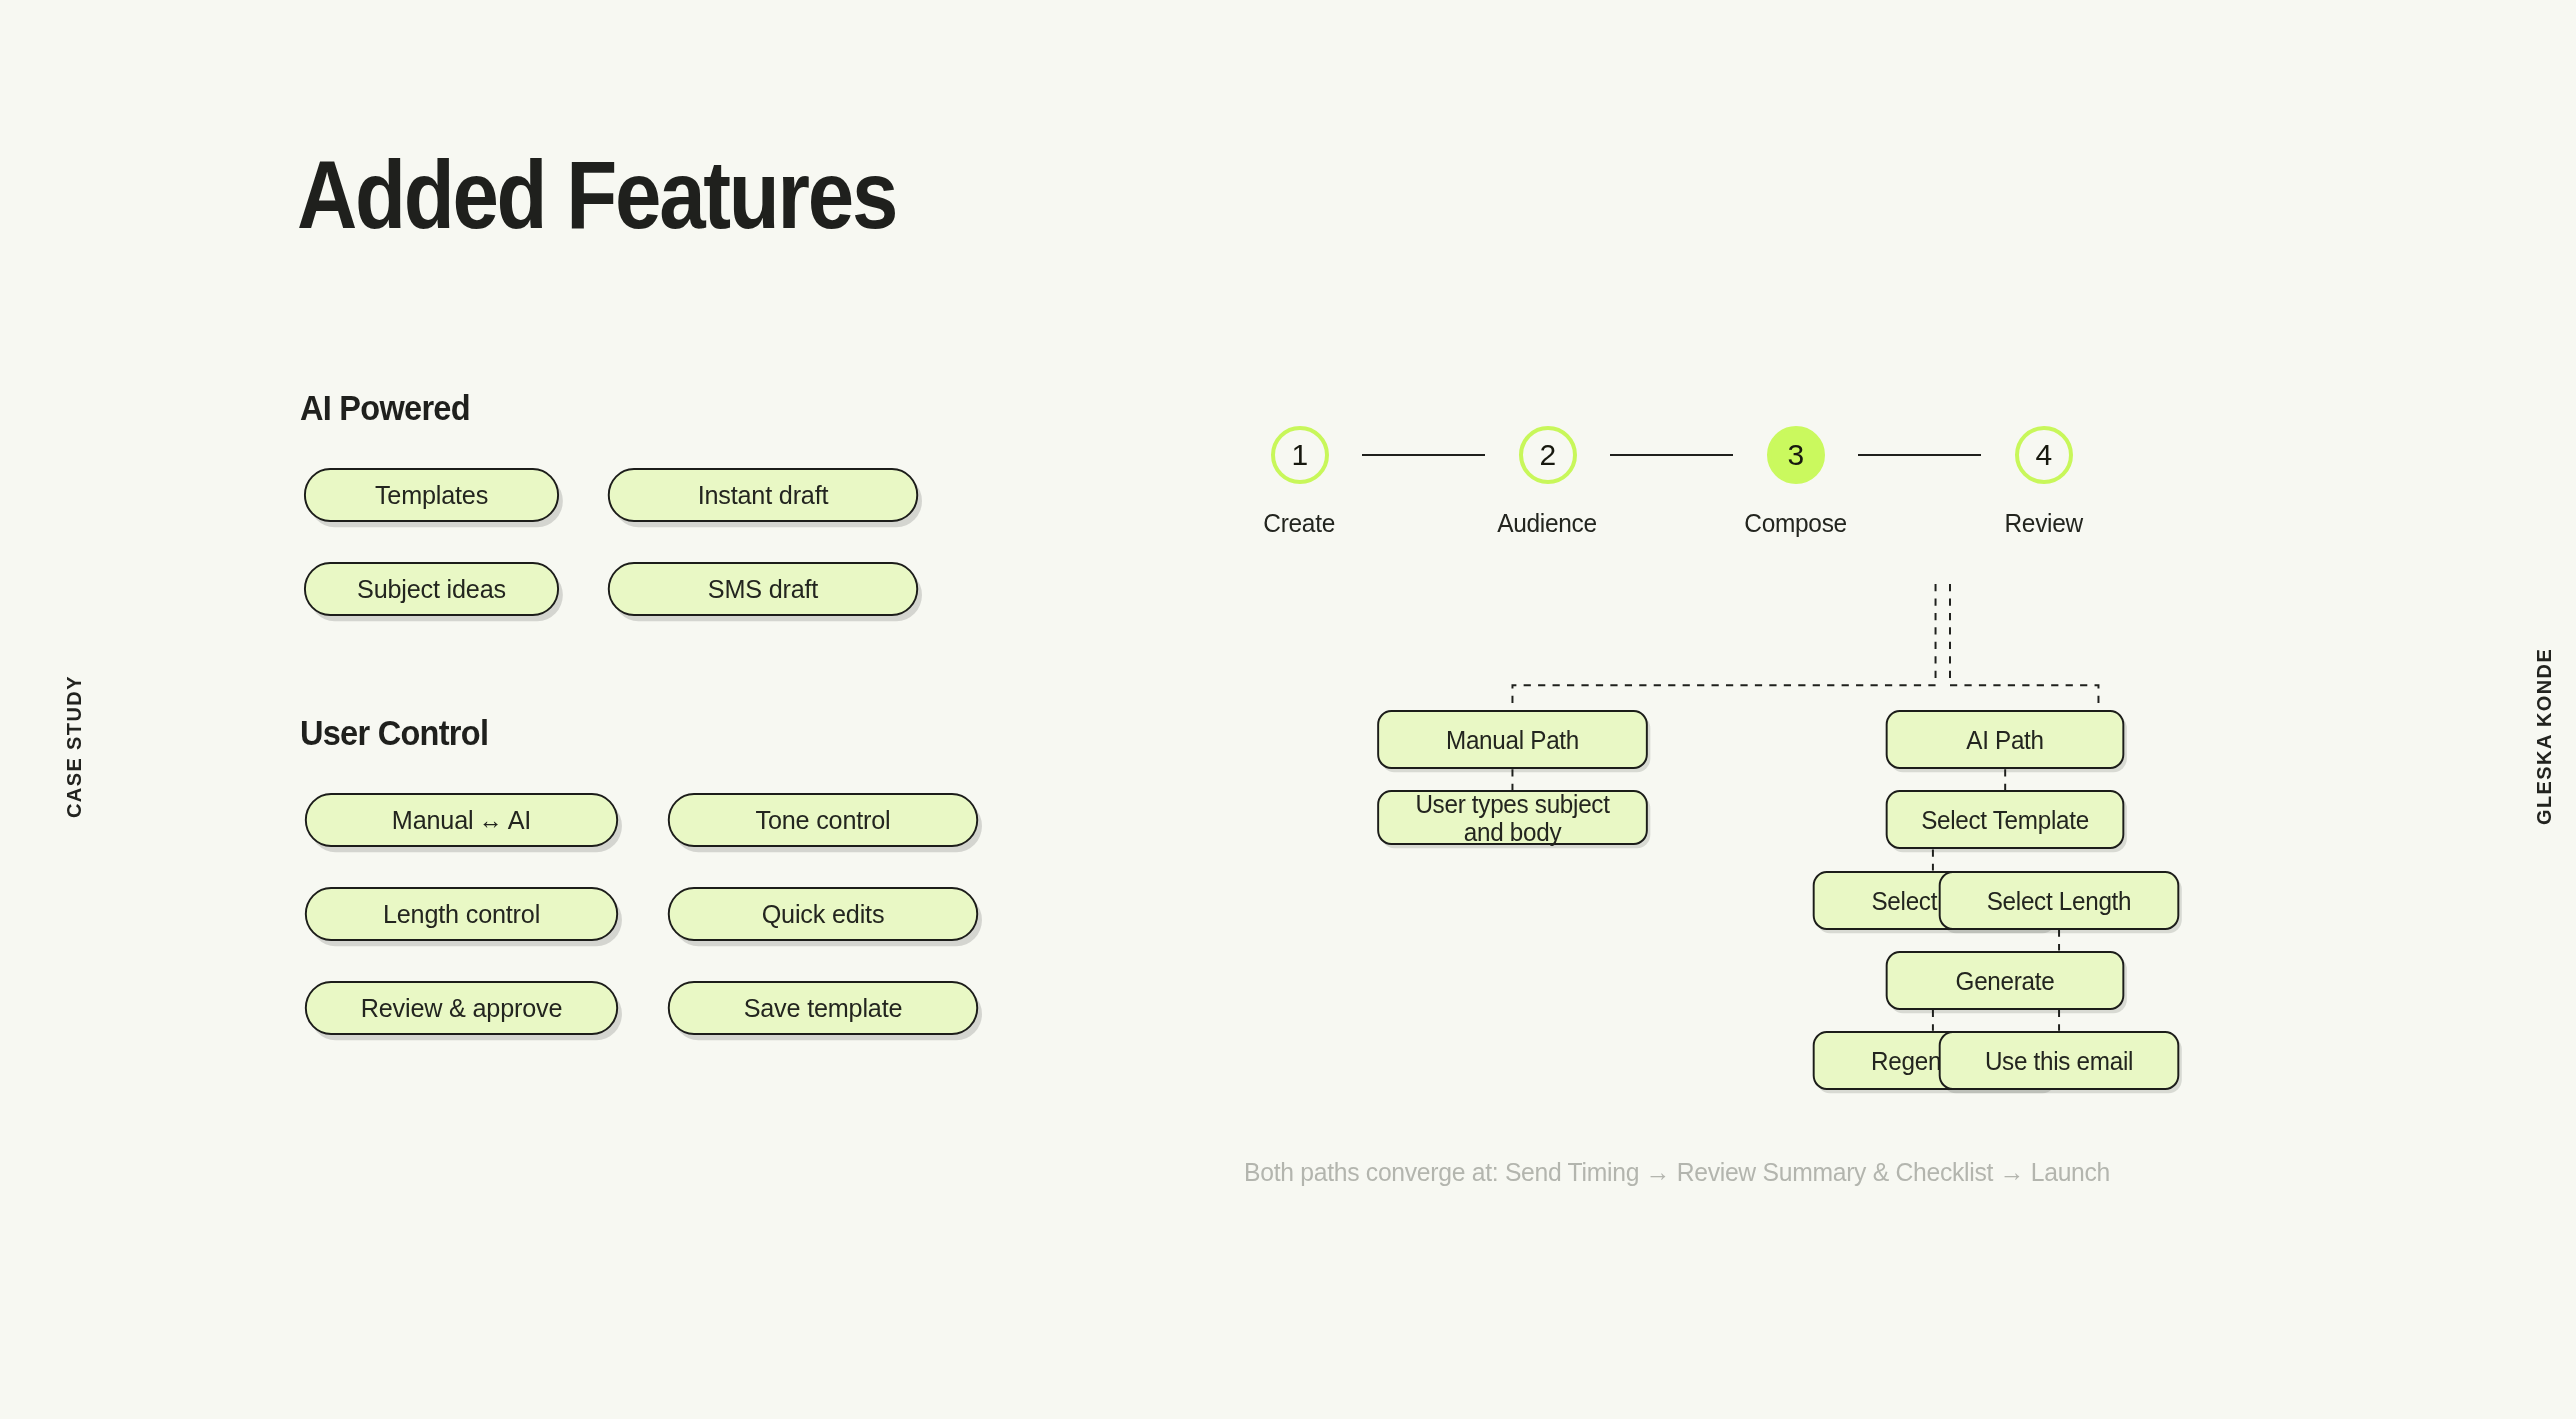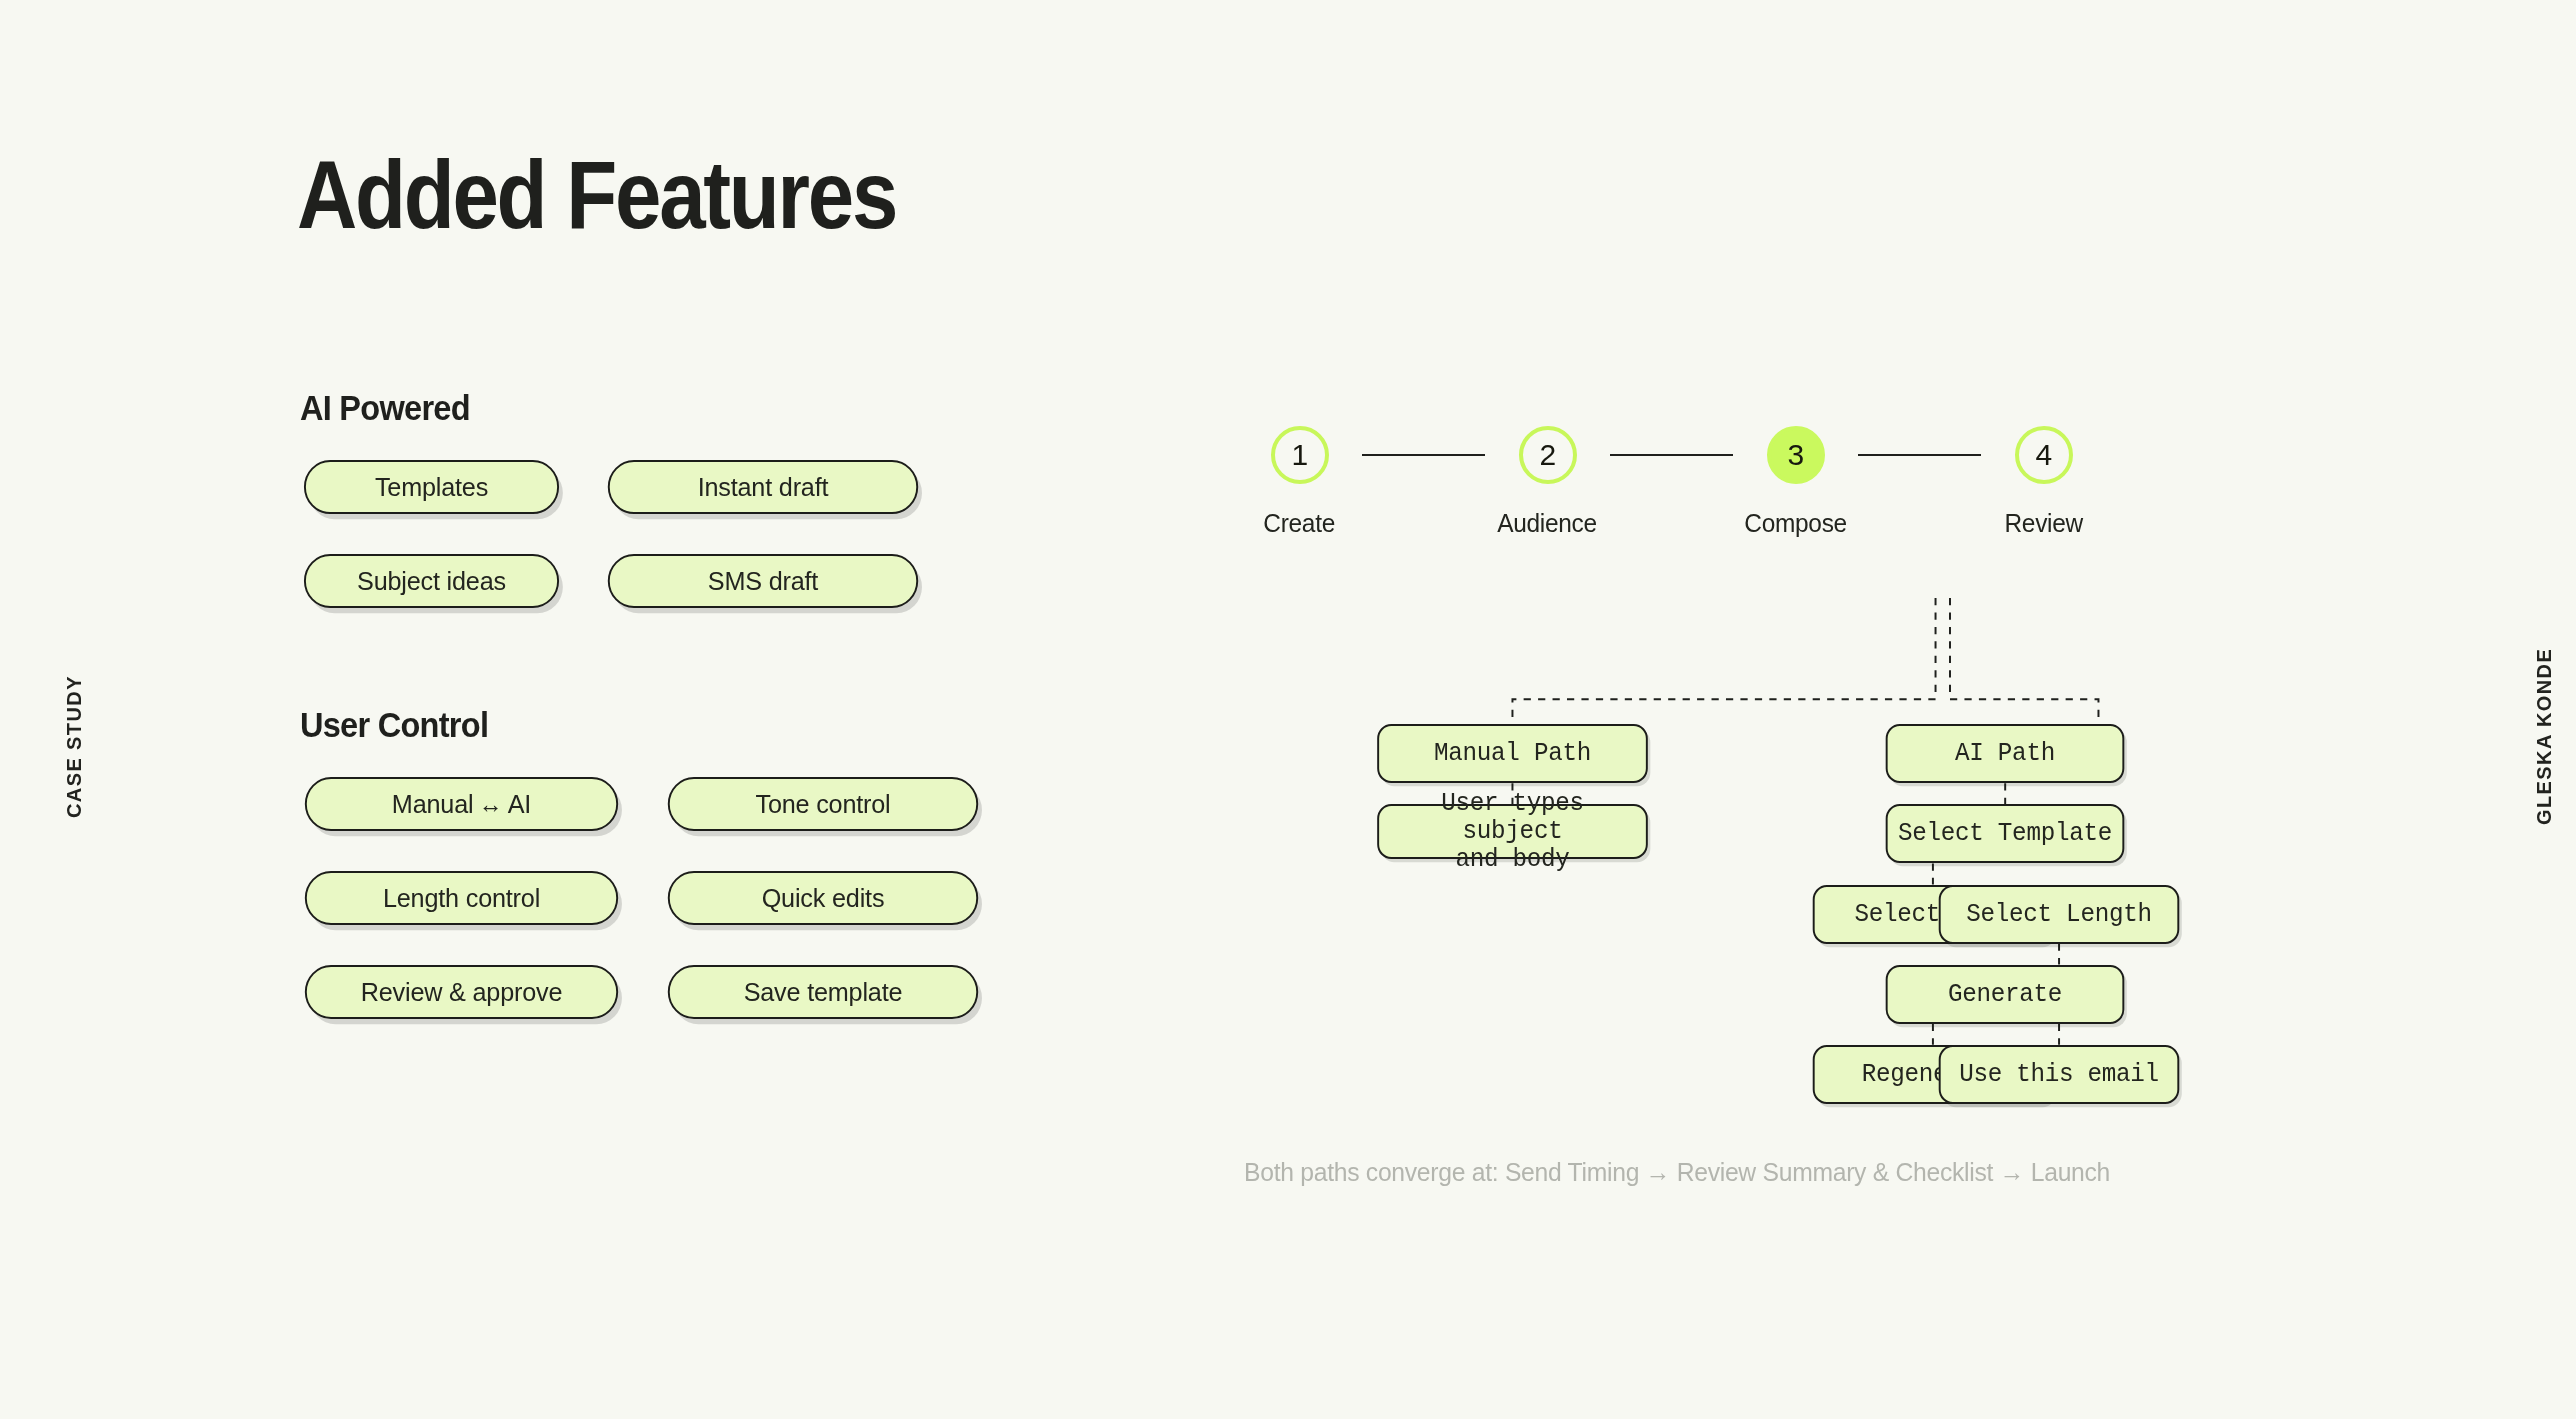--- a/index.html
+++ b/index.html
@@ -57,21 +57,21 @@
     color: #1f201d;
     transform: scaleX(0.93);
     transform-origin: left center;
   }
 
   .pill-grid {
     display: flex;
     flex-wrap: wrap;
     column-gap: 14.5px;
     row-gap: 17px;
-    margin-top: 32px;
+    margin-top: 40px;
     width: 703px;
     gap: 40px;
   }
 
   .pill {
     display: flex;
     align-items: center;
     justify-content: center;
     height: 54px;
     padding: 0 22.3px;
@@ -124,21 +124,21 @@
     white-space: nowrap;
   }
   .step-line {
     width: 123px;
     height: 2px;
     background: #1f201d;
     margin-top: 28px;
   }
 
   
-  .flow { position: absolute; left: 1222px; top: 598px; width: 1117px; height: 460px; font-family: Liberation Mono, monospace; }
+  .flow { position: absolute; left: 1222px; top: 584px; width: 1117px; height: 460px; }
   .flow svg { position: absolute; left: 0; top: 0; }
 
   .fbox {
     position: absolute;
     display: flex; align-items: center; justify-content: center;
     background: #e9f8c5;
     border: 2px solid #1c1d1a;
     border-radius: 14.5px;
     box-shadow: 3.3px 4px 0 -0.7px rgba(30,32,28,0.14);
     font-size: 25px;

